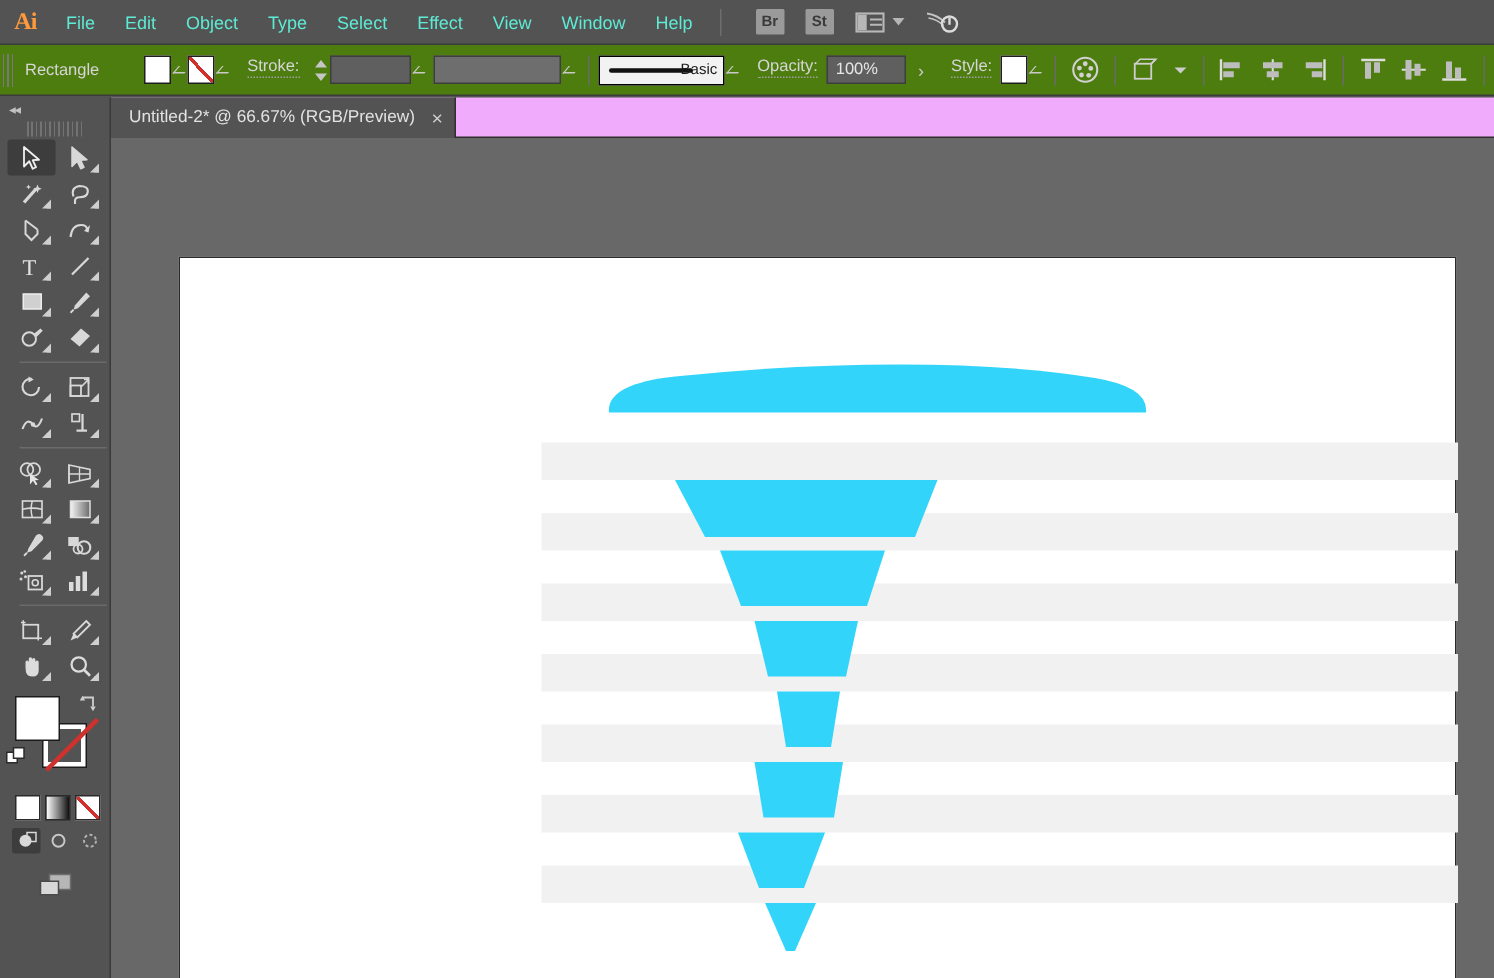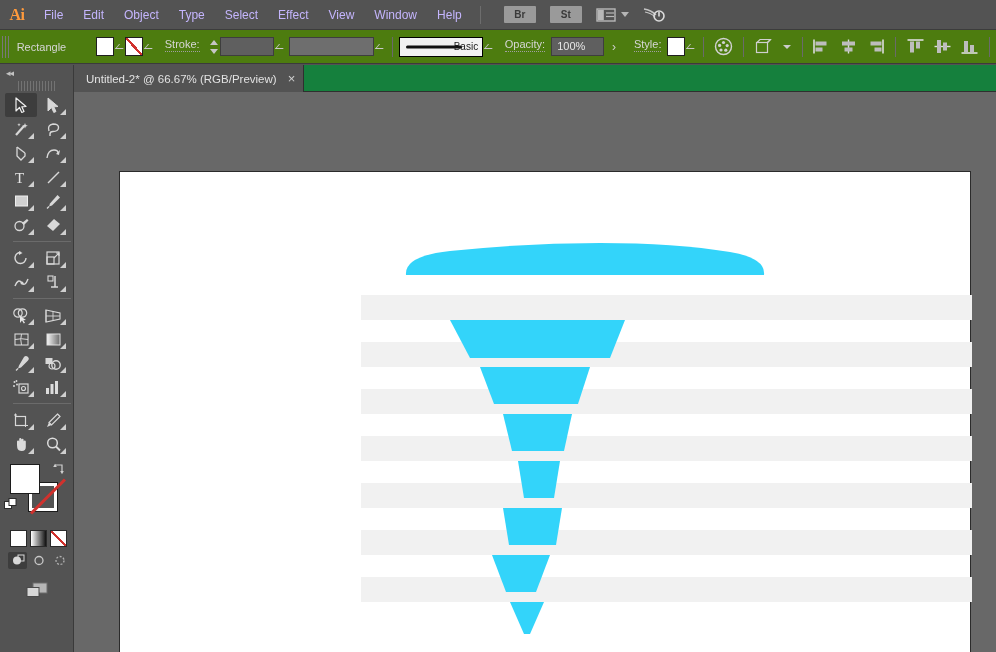--- a/index.html
+++ b/index.html
@@ -21,27 +21,27 @@
   }
   .ai-logo {
     width: 34px; height: 30px;
     display: flex; align-items: center; justify-content: center;
     color: #ff9a3c; font-size: 16px; font-weight: bold;
     font-family: "Liberation Serif", serif;
     letter-spacing: -0.5px;
   }
   .menu-item {
     padding: 0 10px; height: 30px; line-height: 30px;
-    color: #c4b5fd; font-size: 12px; cursor: default;
+    color: #5eead4; font-size: 12px; cursor: default;
   }
   .menubar-sep {
     width: 1px; height: 18px; background: #6d6d6d; margin: 0 8px;
   }
   .sq-btn {
-    width: 32px; height: 17px; margin: 0 7px;
+    width: 19px; height: 17px; margin: 0 7px;
     background: #9a9a9a; color: #3a3a3a;
     font-size: 10px; font-weight: bold;
     display: flex; align-items: center; justify-content: center;
     border-radius: 1px;
   }
   .ws-icon { width: 22px; height: 16px; margin-left: 6px; position: relative; }
   .chev {
     width: 0; height: 0; margin: 0 8px 0 4px;
     border-left: 4px solid transparent; border-right: 4px solid transparent;
     border-top: 5px solid #b5b5b5;
@@ -120,22 +120,22 @@
   }
   .icon-btn {
     width: 22px; height: 22px; margin: 0 4px;
     display: flex; align-items: center; justify-content: center;
   }
   .icon-btn svg { display: block; }
 
   
   .tabbar {
     position: absolute; left: 74px; top: 65px; width: 922px; height: 27px;
-    background: #15803d; border-bottom: 1px solid #2f2f2f;
-    display: flex; align-items: flex-start;
+    background: #f0abfc; border-bottom: 1px solid #2f2f2f;
+    display: flex; align-items: center;
   }
   .doctab {
     height: 27px; background: #535353;
     display: flex; align-items: center;
     padding: 0 8px 0 12px; border-right: 1px solid #2f2f2f;
   }
   .doctab-title { color: #e2e2e2; font-size: 11.5px; }
   .doctab-close {
     color: #cfcfcf; font-size: 13px; margin-left: 11px; line-height: 1;
   }

